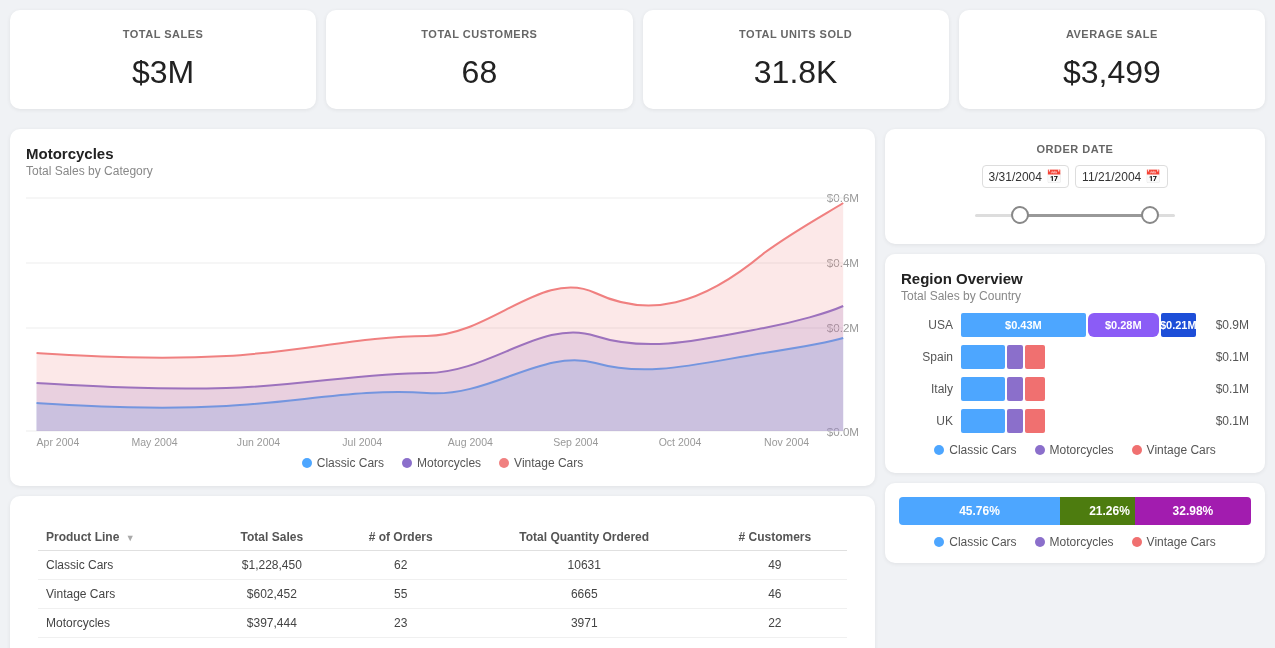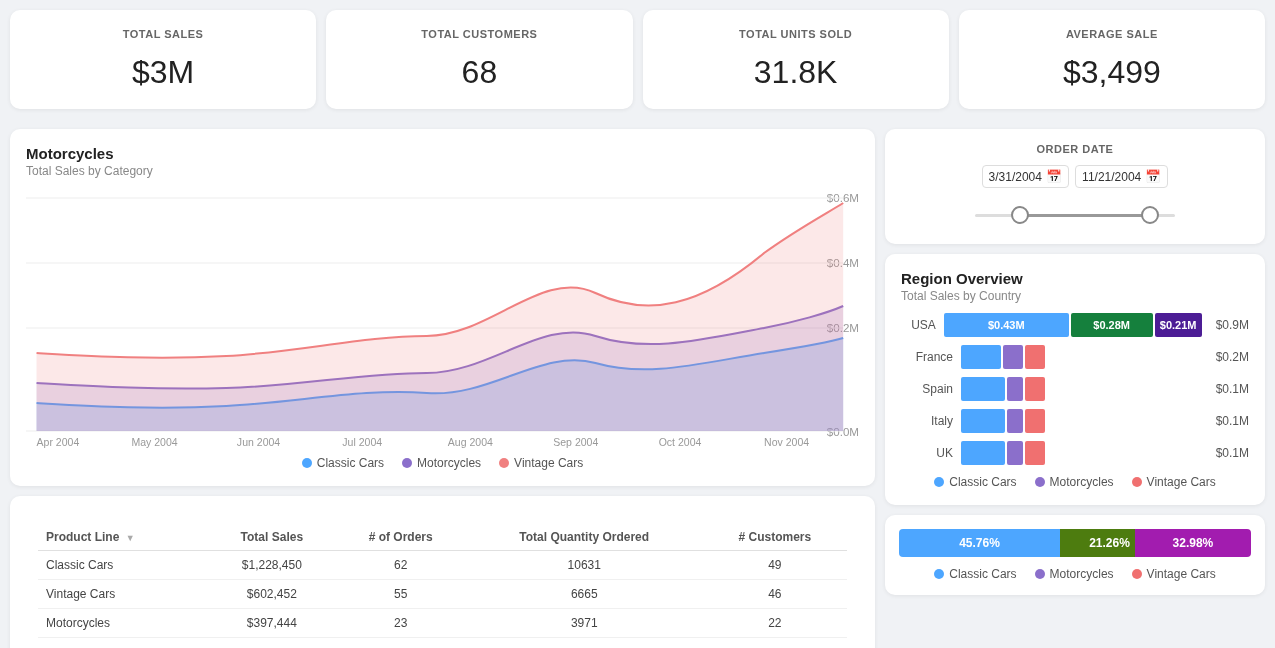--- a/index.html
+++ b/index.html
@@ -205,33 +205,24 @@
     </div>
 
     <div class="region-card">
       <div class="card-title">Region Overview</div>
       <div class="card-subtitle">Total Sales by Country</div>
       <div style="margin-top:10px" id="region-rows">
           <div class="region-row">
             <div class="region-name">USA</div>
             <div class="region-bars">
               <div class="region-bar" style="background: rgb(77, 166, 255); width: 124.8px; min-width: 12px;">$0.43M</div>
-              <div class="region-bar" style="background: #15803d; width: 82px; min-width: 12px;">$0.28M</div>
-              <div class="region-bar" style="background: #4c1d95; width: 47px; min-width: 12px;">$0.21M</div>
+              <div class="region-bar" style="background: #8b5cf6; width: 71px; min-width: 12px; border-radius: 6px;">$0.28M</div>
+              <div class="region-bar" style="background: #1d4ed8; width: 35px; min-width: 12px;">$0.21M</div>
             </div>
             <div class="region-total">$0.9M</div>
-          </div>
-          <div class="region-row">
-            <div class="region-name">France</div>
-            <div class="region-bars">
-              <div class="region-bar" style="background: rgb(77, 166, 255); width: 40px; min-width: 12px;"></div>
-              <div class="region-bar" style="background: rgb(139, 111, 203); width: 20px; min-width: 12px;"></div>
-              <div class="region-bar" style="background: rgb(240, 112, 112); width: 20px; min-width: 12px;"></div>
-            </div>
-            <div class="region-total">$0.2M</div>
           </div>
           <div class="region-row">
             <div class="region-name">Spain</div>
             <div class="region-bars">
               <div class="region-bar" style="background: rgb(77, 166, 255); width: 44px; min-width: 12px;"></div>
               <div class="region-bar" style="background: rgb(139, 111, 203); width: 16px; min-width: 12px;"></div>
               <div class="region-bar" style="background: rgb(240, 112, 112); width: 20px; min-width: 12px;"></div>
             </div>
             <div class="region-total">$0.1M</div>
           </div>

